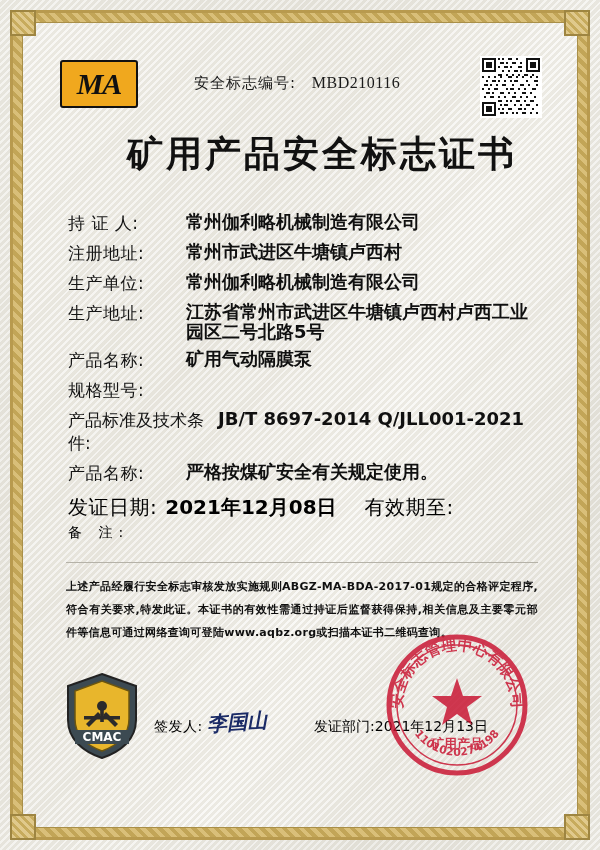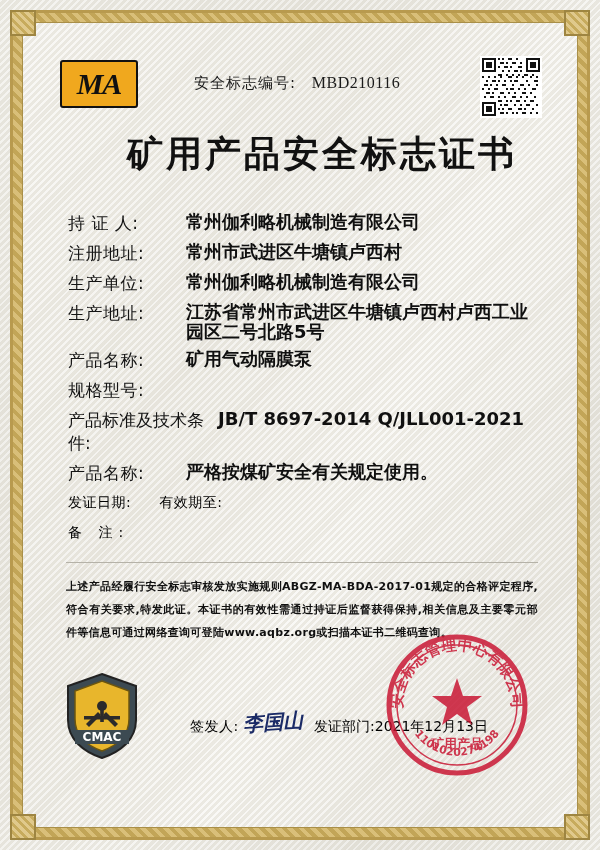--- a/index.html
+++ b/index.html
@@ -137,21 +137,21 @@
     font-family:"DejaVu Sans", sans-serif;
     font-weight:bold;
     font-size:18px;
     color:#101010;
     line-height:20px;
   }
   .row.tall{margin-bottom:7px;}
 
   .dates{
     position:absolute;left:46px;right:40px;top:472px;
-    display:flex;align-items:center;font-size:14px;
+    display:flex;align-items:center;font-size:20px;
   }
   .dates .lbl{font-family:"DejaVu Sans", sans-serif;letter-spacing:0.5px;}
   .dates .val{font-family:"DejaVu Sans", sans-serif;font-weight:bold;margin-left:8px;}
   .dates .gap{width:28px;}
 
   .remark{
     position:absolute;left:46px;top:502px;
     font-size:14px;font-family:"DejaVu Sans", sans-serif;letter-spacing:6px;
   }
 
@@ -173,21 +173,21 @@
   
   .shield{
     position:absolute;left:42px;bottom:68px;
     width:76px;height:88px;
   }
   .sign-row{
     position:absolute;left:132px;bottom:92px;
     display:flex;align-items:flex-end;
     font-size:14px;
   }
-  .sign-lbl{font-family:"DejaVu Sans", sans-serif;letter-spacing:0.5px;margin-left:36px;}
+  .sign-lbl{font-family:"DejaVu Sans", sans-serif;letter-spacing:0.5px;}
   .sign-name{
     margin-left:4px;
     font-family:"Liberation Serif", serif;
     font-style:italic;
     font-size:20px;
     color:#1a2a66;
     transform:rotate(-4deg);
     font-weight:bold;
   }
   .issuer-row{
@@ -393,20 +393,21 @@
         <div class="value">JB/T 8697-2014   Q/JLL001-2021</div>
       </div>
       <div class="row">
         <div class="label">产品名称:</div>
         <div class="value">严格按煤矿安全有关规定使用。</div>
       </div>
     </div>
 
     <div class="dates">
       <span class="lbl">发证日期:</span>
+      <span class="val">2021年12月08日</span>
       <span class="gap"></span>
       <span class="lbl">有效期至:</span>
     </div>
 
     <div class="remark">备  注:</div>
 
     <div class="note-box">
       <div class="note">上述产品经履行安全标志审核发放实施规则ABGZ-MA-BDA-2017-01规定的合格评定程序,符合有关要求,特发此证。本证书的有效性需通过持证后监督获得保持,相关信息及主要零元部件等信息可通过网络查询可登陆www.aqbz.org或扫描本证书二维码查询。</div>
     </div>
 

